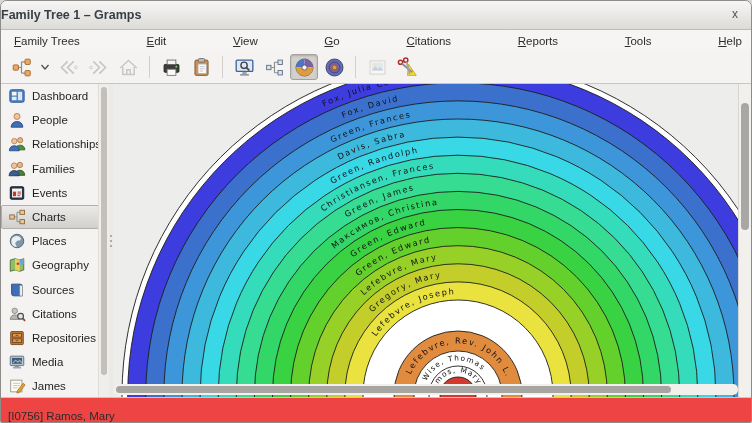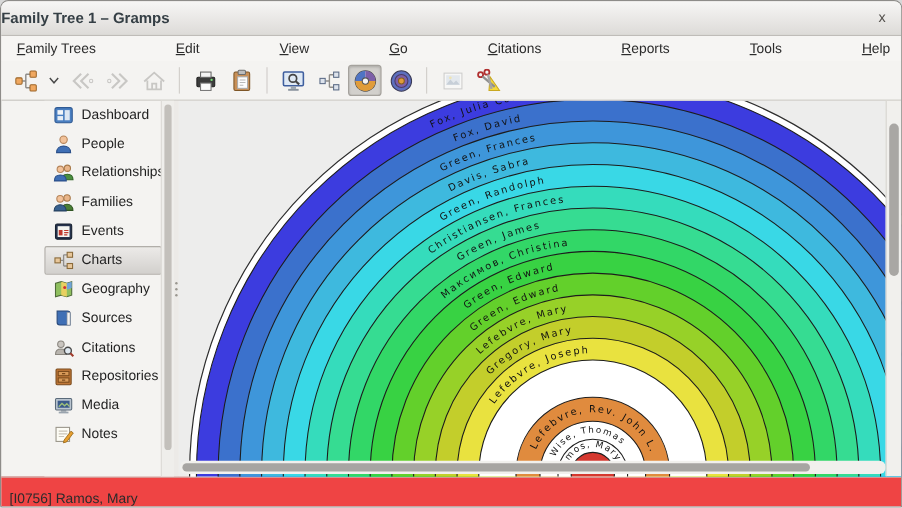--- a/index.html
+++ b/index.html
@@ -25,21 +25,21 @@
     display:flex; align-items:center; padding-left:5px; }
   .tool-btn { width:28px; height:26px; display:flex; align-items:center; justify-content:center;
     background:transparent; border:1px solid transparent; border-radius:3px; padding:0; margin:0 1px; }
   .tool-btn.narrow { width:15px; }
   .tool-btn.pressed { background:#d2d0cc; border-color:#a5a29d; box-shadow:inset 0 1px 2px rgba(0,0,0,.18); }
   .tool-btn:disabled svg { opacity:.42; }
   .tool-btn svg { width:21px; height:21px; }
   .tool-btn.narrow svg { width:12px; height:12px; }
   .tool-sep { width:1px; height:22px; background:#d3d0cc; margin:0 6px; flex:0 0 1px; }
   
-  .content { flex:1 1 auto; display:flex; min-height:0; position:relative;margin-left:36px; }
+  .content { flex:1 1 auto; display:flex; min-height:0; position:relative; }
   .sidebar { width:108px; flex:0 0 108px; background:#f4f3f1; position:relative; }
   .sidebar-items { position:absolute; inset:0 10px 0 0; }
   .side-item { height:24.2px; display:flex; align-items:center; gap:6px; padding-left:6px;
     font-size:11.5px; color:#1f1f1f; border:1px solid transparent; border-radius:2px; box-sizing:border-box; }
   .side-item svg { width:18px; height:18px; flex:0 0 18px; }
   .side-item.selected { background:linear-gradient(#eceae8,#d2d0cd); border-color:#b1aea9; }
   .sidebar-scrollbar { position:absolute; right:0; top:0; bottom:0; width:10px; background:#efeeeb; border-left:1px solid #dedcd8; }
   .sidebar-scroll-thumb { position:absolute; left:2px; top:3px; width:6px; height:92%; background:#c3c0bb; border-radius:3px; }
   .splitter { width:4px; flex:0 0 4px; background:#eceae7; display:flex; flex-direction:column;
     align-items:center; justify-content:center; gap:3px; }
@@ -329,20 +329,26 @@
             <span>Events</span>
           </div>
           <div class="side-item selected">
             <svg viewBox="0 0 20 20">
               <use href="#charts-icon"></use>
             </svg>
             <span>Charts</span>
           </div>
           <div class="side-item">
             <svg viewBox="0 0 20 20">
+              <use href="#places-icon"></use>
+            </svg>
+            <span>Places</span>
+          </div>
+          <div class="side-item">
+            <svg viewBox="0 0 20 20">
               <use href="#geography-icon"></use>
             </svg>
             <span>Geography</span>
           </div>
           <div class="side-item">
             <svg viewBox="0 0 20 20">
               <use href="#sources-icon"></use>
             </svg>
             <span>Sources</span>
           </div>
@@ -361,21 +367,21 @@
           <div class="side-item">
             <svg viewBox="0 0 20 20">
               <use href="#media-icon"></use>
             </svg>
             <span>Media</span>
           </div>
           <div class="side-item">
             <svg viewBox="0 0 20 20">
               <use href="#notes-icon"></use>
             </svg>
-            <span>Notes</span>
+            <span>James</span>
           </div>
         </div>
       <div class="sidebar-scrollbar">
         <div class="sidebar-scroll-thumb"></div>
       </div>
     </div>
     <div class="splitter">
         <i></i>
         <i></i>
         <i></i>

